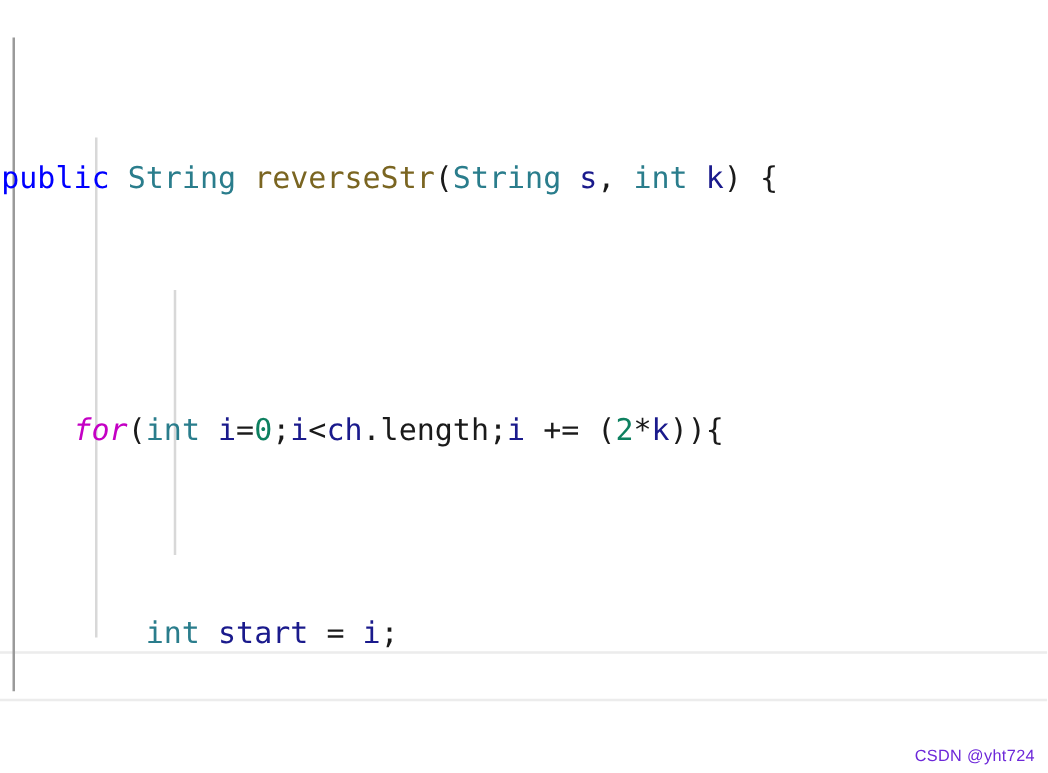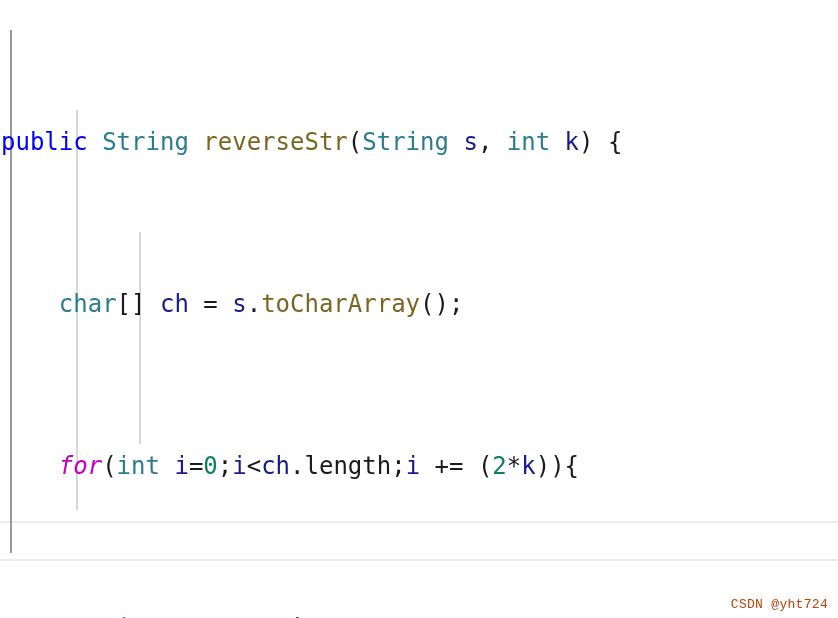--- a/index.html
+++ b/index.html
@@ -66,44 +66,43 @@
   .tk-method    { color: #7a6521; }   
   .tk-var       { color: #1a1a8c; }   
   .tk-number    { color: #0e8060; }   
   .tk-plain     { color: #1a1a1a; }   
 
   
   .watermark {
     position: absolute;
     right: 10px;
     bottom: 6px;
-    font-family: Liberation Mono, monospace;
+    font-family: Liberation Sans, sans-serif;
     font-size: 13px;
-    color: #c2410c;
+    color: #6d28d9;
     letter-spacing: 0.3px;
     z-index: 3;
     user-select: none;
   }
 </style>
 </head>
 <body>
 
 <div id="editor">
 
   <div class="current-line-highlight" style="top:521px;"></div>
 
   <div class="indent-guide" style="left:10px; top:30px; height:523px; background:#9a9a9a;"></div>
   <div class="indent-guide" style="left:76px; top:110px; height:400px; background:#d8d8d8;"></div>
   <div class="indent-guide" style="left:139px; top:232px; height:212px; background:#d8d8d8;"></div>
 
   <div class="code-surface">
 
     <div class="code-line"><span class="tk-keyword">public</span><span class="tk-plain"> </span><span class="tk-type">String</span><span class="tk-plain"> </span><span class="tk-method">reverseStr</span><span class="tk-plain">(</span><span class="tk-type">String</span><span class="tk-plain"> </span><span class="tk-var">s</span><span class="tk-plain">, </span><span class="tk-type">int</span><span class="tk-plain"> </span><span class="tk-var">k</span><span class="tk-plain">) {</span></div>
 
-    <div class="code-line"><span class="tk-plain">    </span><span class="tk-type">char</span><span class="tk-plain">[] </span><span class="tk-var">ch</span><span class="tk-plain"> = </span><span class="tk-var">s</span><span class="tk-plain">.</span><span class="tk-method">toCharArray</span><span class="tk-plain">();</span></div>
 
     <div class="code-line"><span class="tk-plain">    </span><span class="tk-control">for</span><span class="tk-plain">(</span><span class="tk-type">int</span><span class="tk-plain"> </span><span class="tk-var">i</span><span class="tk-plain">=</span><span class="tk-number">0</span><span class="tk-plain">;</span><span class="tk-var">i</span><span class="tk-plain">&lt;</span><span class="tk-var">ch</span><span class="tk-plain">.length;</span><span class="tk-var">i</span><span class="tk-plain"> += (</span><span class="tk-number">2</span><span class="tk-plain">*</span><span class="tk-var">k</span><span class="tk-plain">)){</span></div>
 
     <div class="code-line"><span class="tk-plain">        </span><span class="tk-type">int</span><span class="tk-plain"> </span><span class="tk-var">start</span><span class="tk-plain"> = </span><span class="tk-var">i</span><span class="tk-plain">;</span></div>
 
     
 
     
 
     

